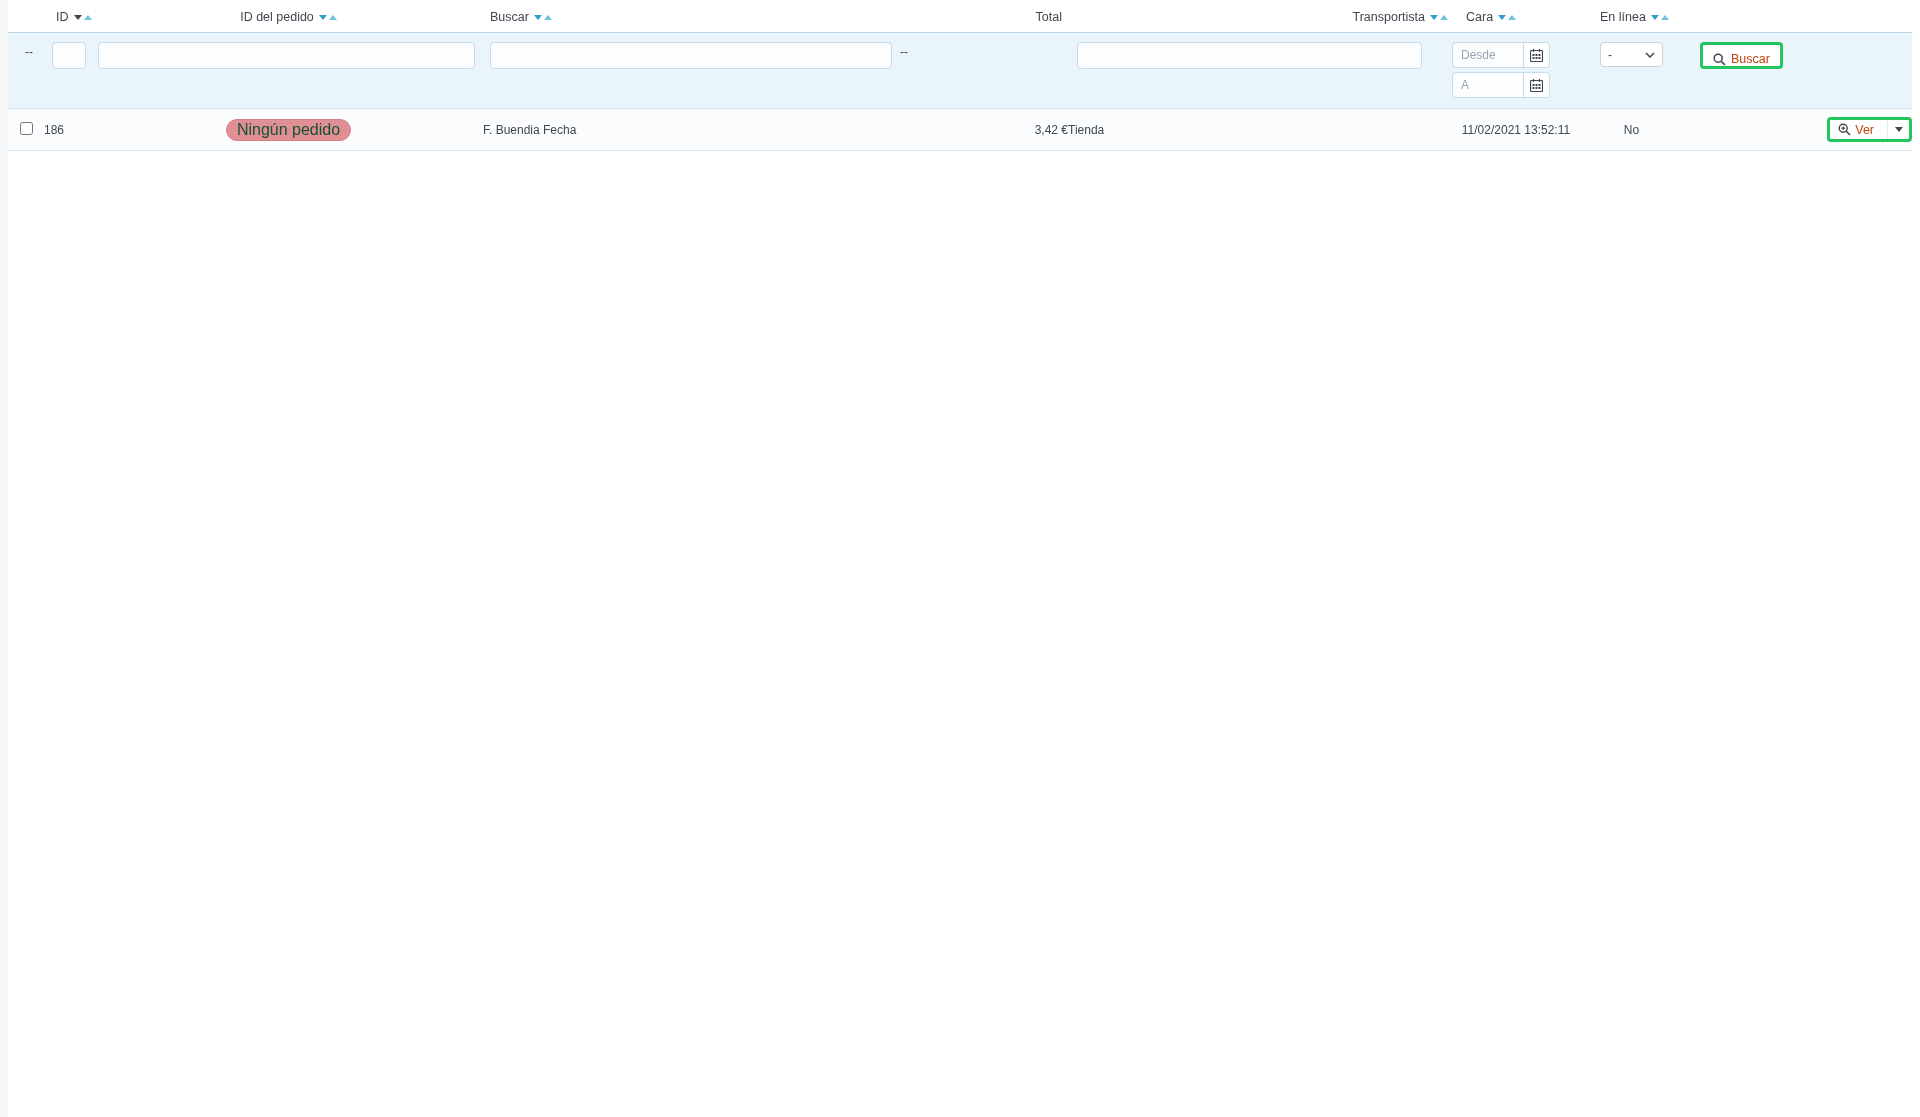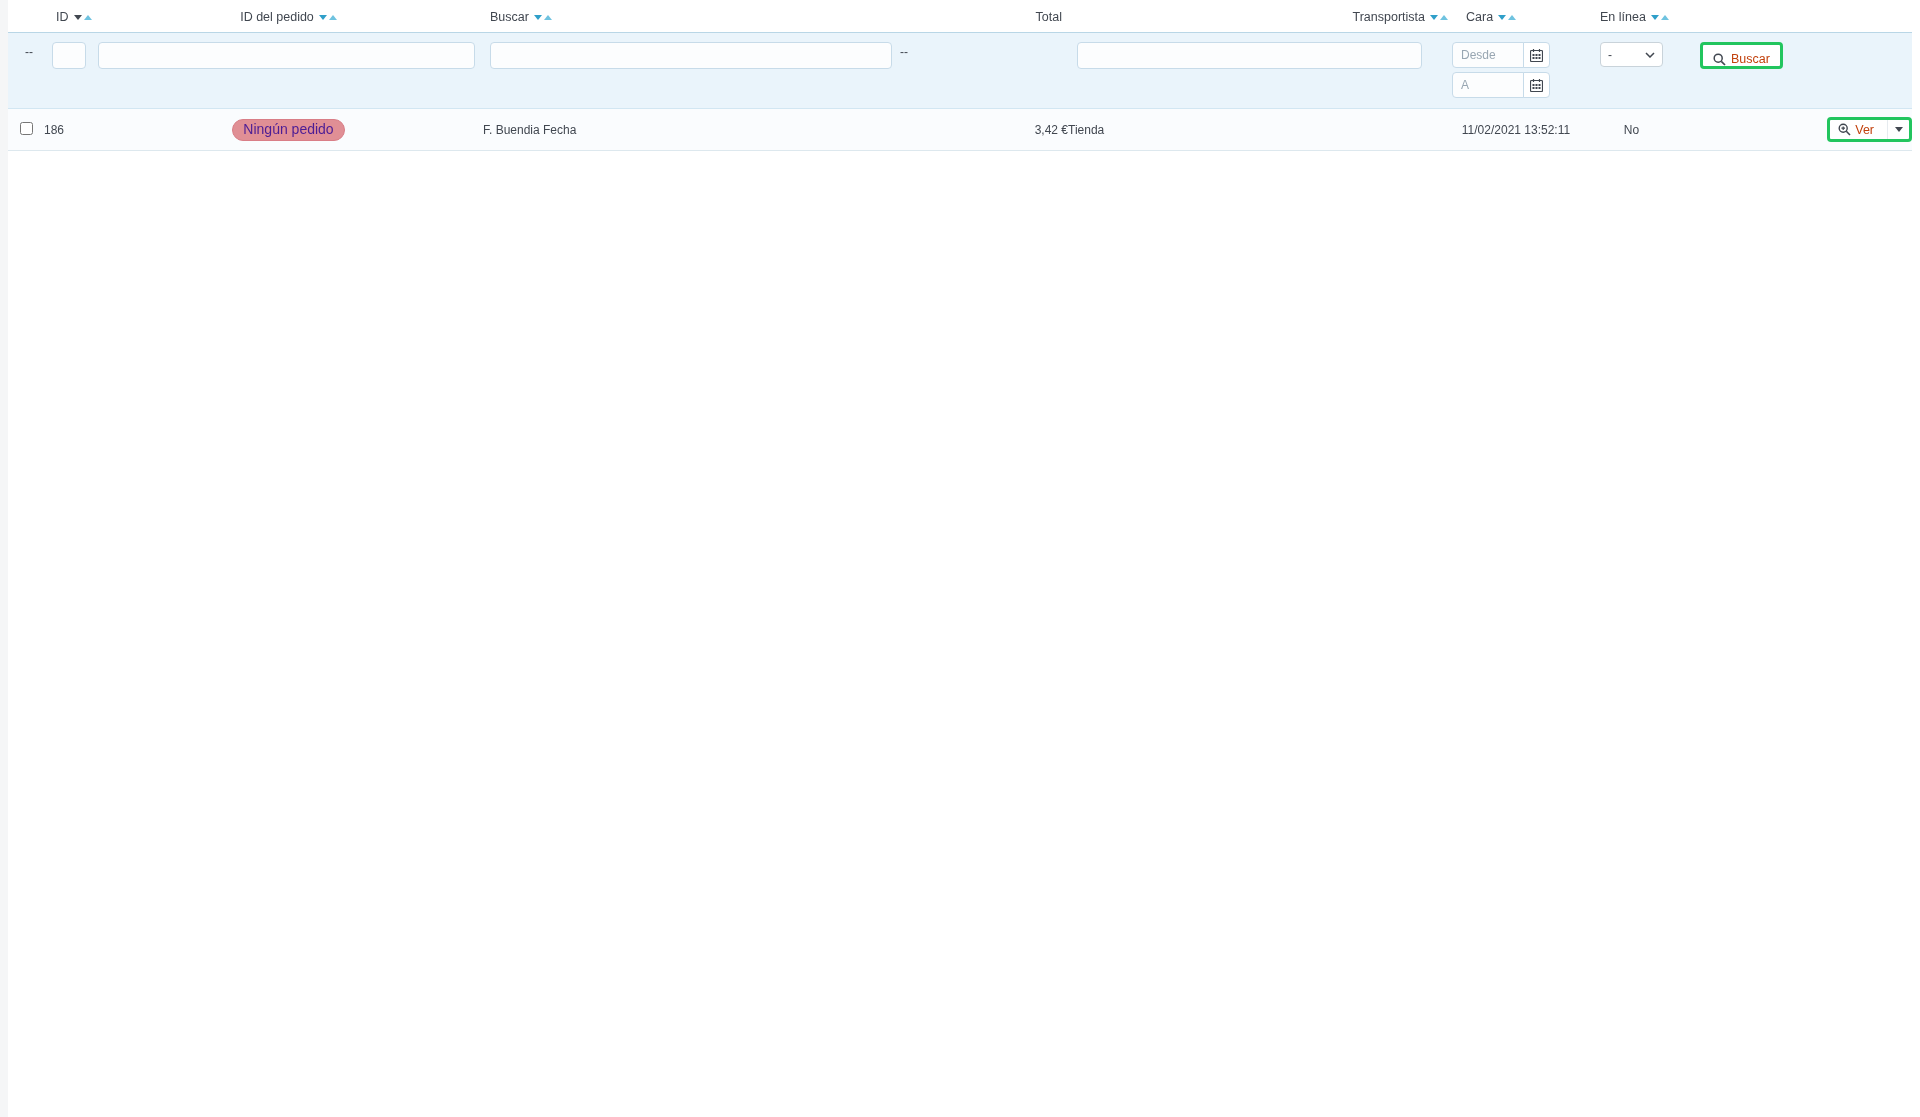--- a/index.html
+++ b/index.html
@@ -83,22 +83,22 @@
   td.c-customer { padding-left:7px; }
   td.c-total    { text-align:right; padding-right:6px; }
   td.c-carrier  { padding-left:9px; }
   td.c-date     { padding-left:14px;text-align:center; }
   td.c-online .online-val { display:inline-block; width:63px; margin-left:20px; text-align:center; }
   td.c-actions  { text-align:right; padding-right:6px; }
 
   .row-checkbox { width:13px; height:13px; margin:0; accent-color:#5a6470; }
 
   .badge-danger {
-    display:inline-block; background:#e08f95; border:1px solid #d97e87; color:#4c1d95;
-    border-radius:11px; padding:3px 10px 4px; font-size:14px; line-height:13px;
+    display:inline-block; background:#e08f95; border:1px solid #d97e87; color:#14532d;
+    border-radius:11px; padding:3px 10px 4px; font-size:16px; line-height:13px;
   }
 
   .btn-split { height:25px; padding:0; overflow:hidden; }
   .btn-split .main { display:inline-flex; align-items:center; gap:4px; padding:0 8px; height:100%; }
   .btn-split .toggle {
     display:inline-flex; align-items:center; justify-content:center;
     width:22px; height:100%; border-left:1px solid #e6ebef;
   }
   .dd-caret { width:0; height:0; border-left:4px solid transparent; border-right:4px solid transparent; border-top:5px solid #414750; }
 

